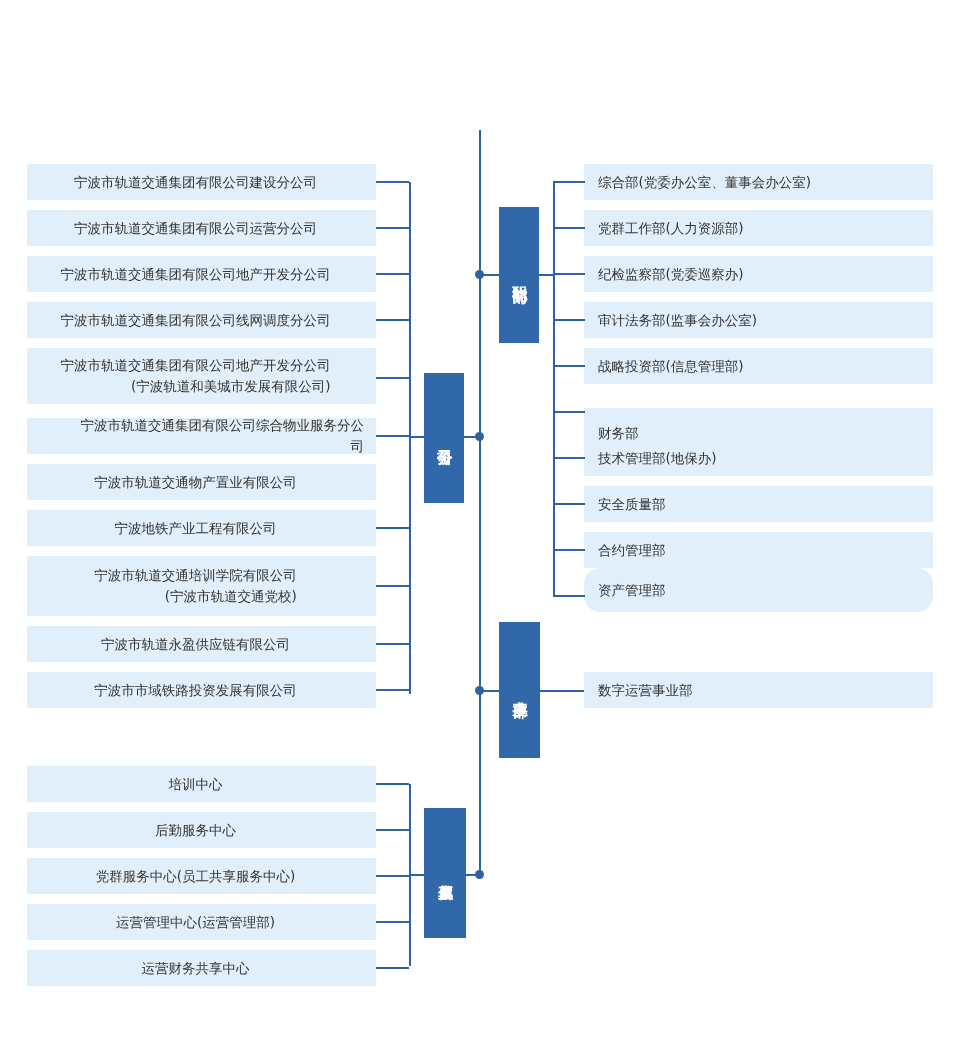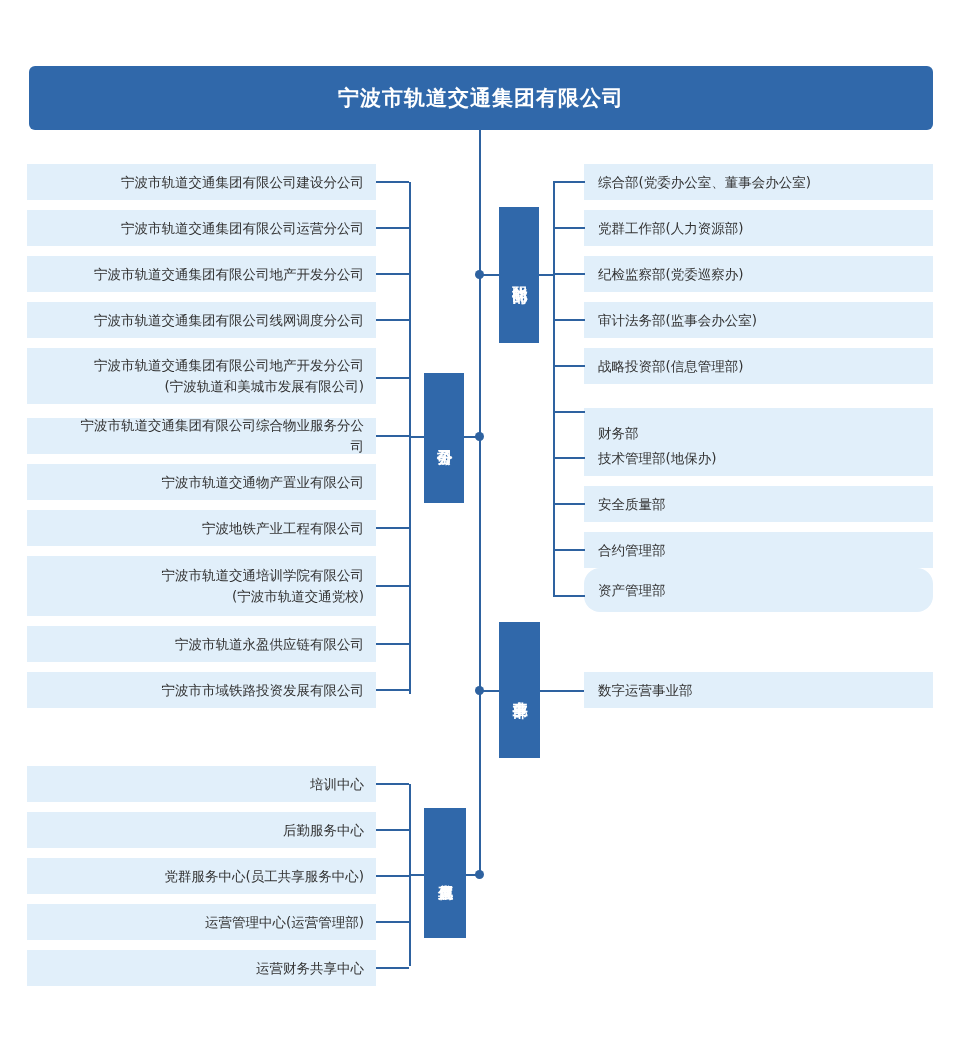--- a/index.html
+++ b/index.html
@@ -38,21 +38,21 @@
     background:#e1effa;
     color:#333333;
     font-size:13.5px;
     display:flex;
     align-items:center;
     box-sizing:border-box;
     line-height:1.55;
   }
   .item.left{
     left:27px; width:349px;
-    justify-content:flex-end;
+    justify-content:center;
     text-align:right;
     padding-right:12px;
   }
   .item.right{
     left:584px; width:349px;
     justify-content:flex-start;
     text-align:left;
     padding-left:14px;
   }
   .item .txt{display:block;}
@@ -87,23 +87,20 @@
     width:9px;height:9px;
     border-radius:50%;
     background:#2e62a0;
   }
 </style>
 </head>
 <body>
 
 <div id="chart">
 
-  <div class="root-box">
-    <span>宁波市轨道交通集团有限公司</span>
-  </div>
 
   <div class="ln v" style="left:479px; top:130px; height:744px;"></div>
 
   <div class="node" style="left:475px; top:270px;"></div>
 
   <div class="ln h" style="left:479px; top:274px; width:21px;"></div>
 
   <div class="ln h" style="left:538px; top:274px; width:16px;"></div>
 
   <div class="ln v" style="left:553px; top:182px; height:414px;"></div>

